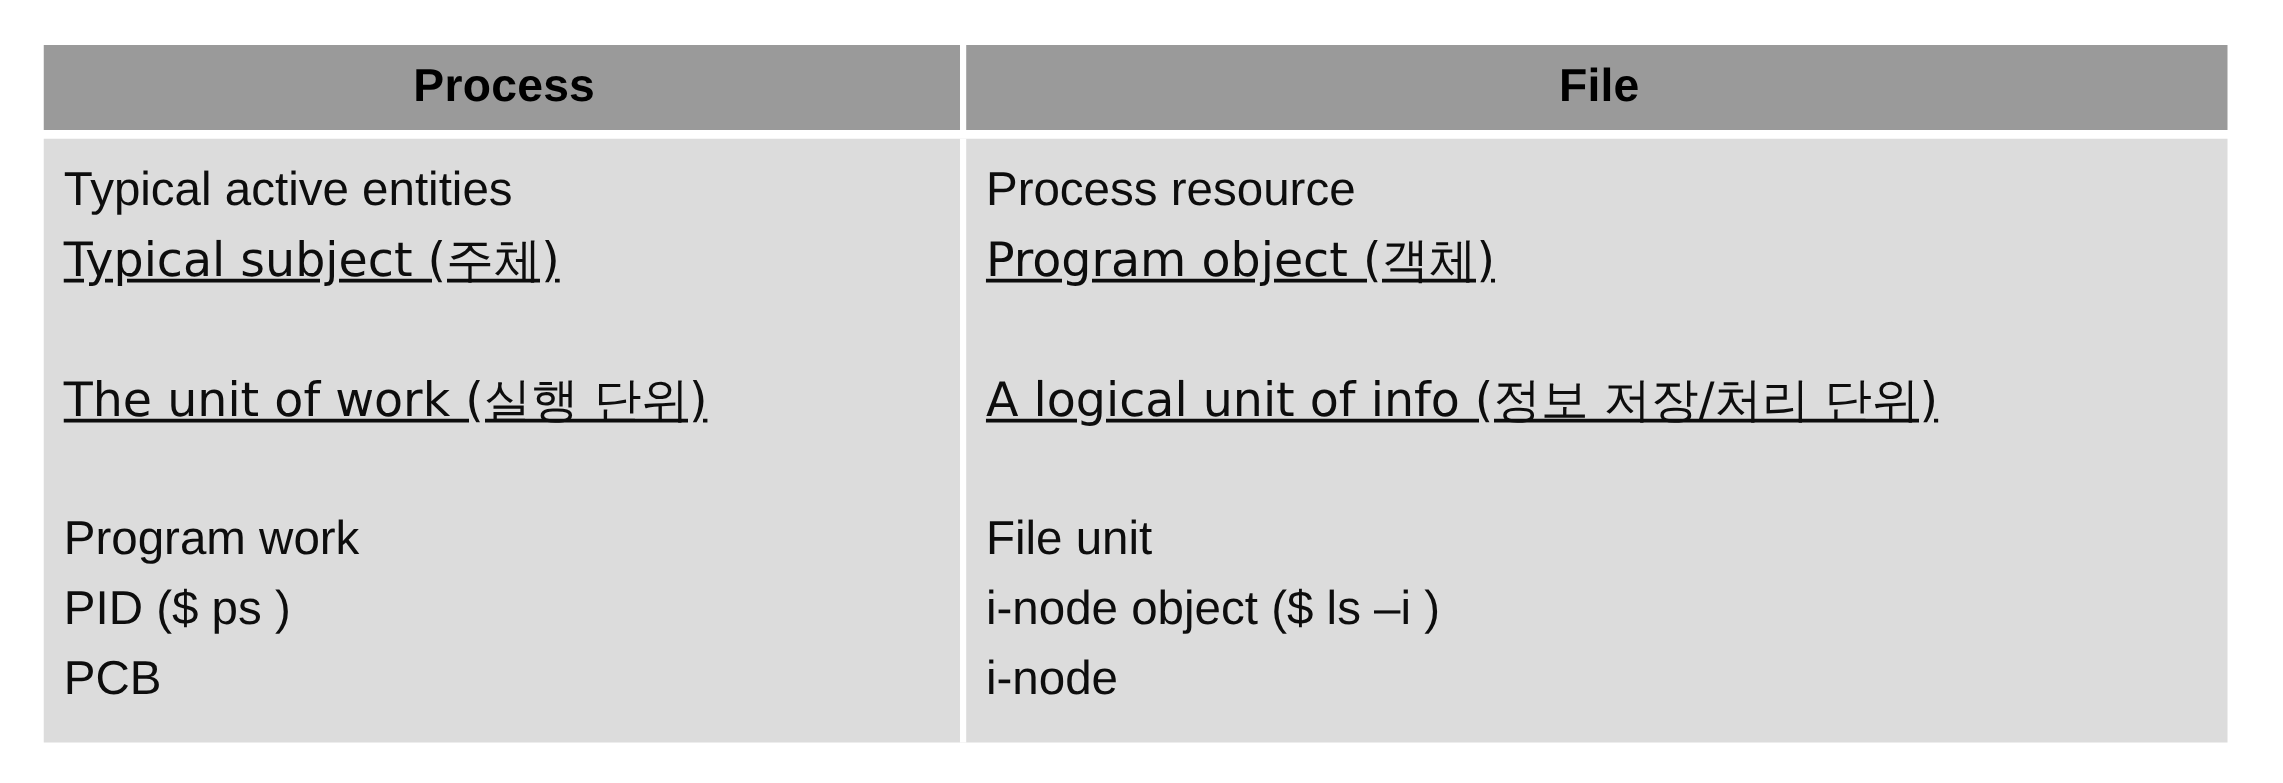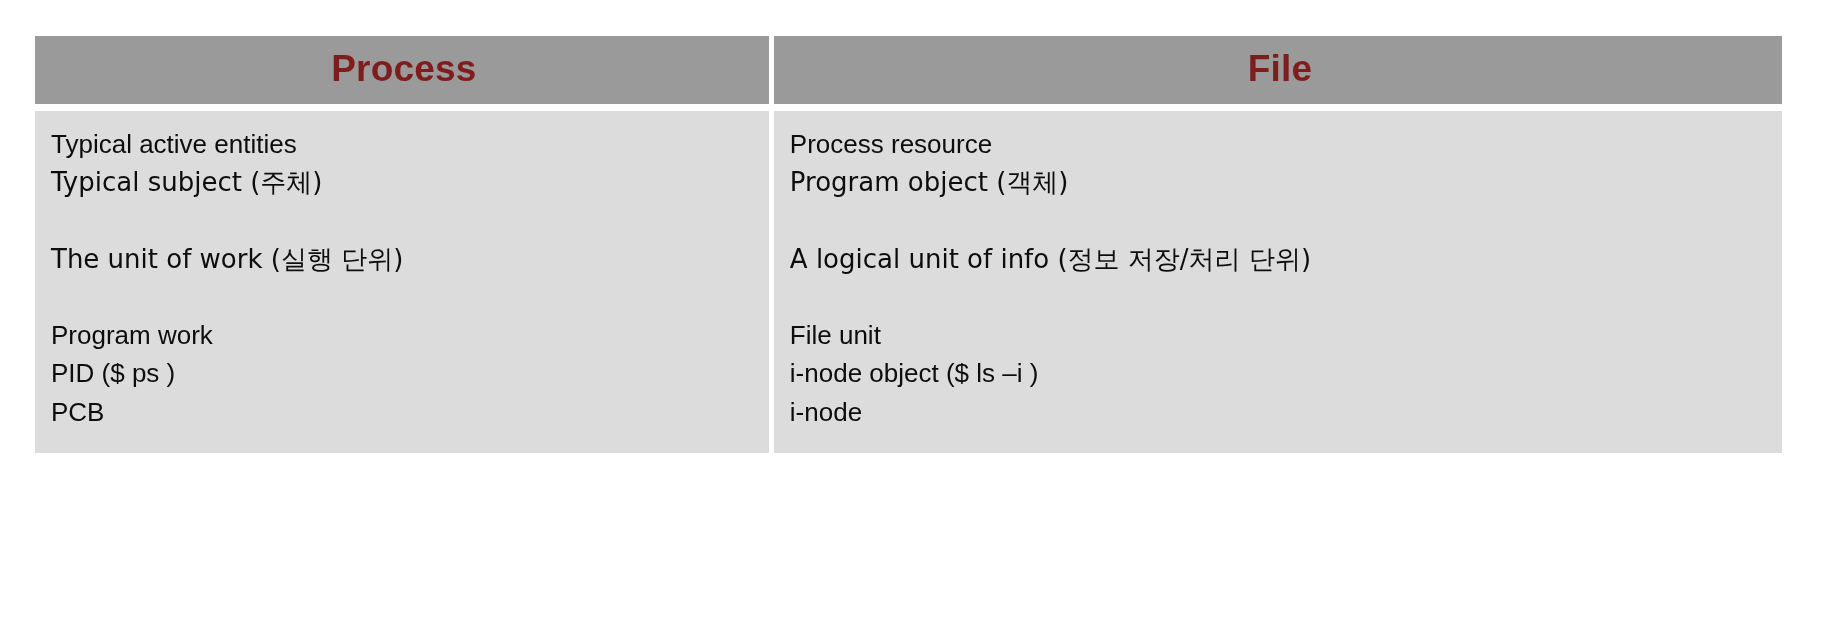--- a/index.html
+++ b/index.html
@@ -28,51 +28,51 @@
     width: 1747px;
     border-collapse: separate;
     border-spacing: 0;
   }
 
   .col-left  { width: 734px; }
   .col-right { width: 1013px; }
 
   .hdr-cell {
     background: #9a9a9a;
-    color: #7f1d1d;
+    color: #000000;
     font-size: 37px;
     font-weight: bold;
     line-height: 1;
     padding: 14px 0 17px 4px;
     vertical-align: middle;
     letter-spacing: 0.2px;
     margin-left: 19px;
   }
   .hdr-cell.left  { border-right: 5px solid #ffffff; }
 
   .spacer-row td {
     height: 7px;
     padding: 0;
     background: #ffffff;
   }
 
   .body-cell {
     background: #dcdcdc;
     color: #0d0d0d;
-    font-size: 26px;
+    font-size: 38px;
     line-height: 1.47;
     padding: 14px 0 22px 16px;
     vertical-align: top;
     white-space: nowrap;
   }
   .body-cell.left  { border-right: 5px solid #ffffff; }
 
   .line { display: block; }
   .line.blank { height: 1.47em; }
-  .kr { font-family: "DejaVu Sans", "Liberation Sans", sans-serif; }
+  .kr { font-family: "DejaVu Sans", "Liberation Sans", sans-serif; text-decoration: underline; }
 </style>
 </head>
 <body>
 
 <div class="slide">
 
   <table class="comparison-table">
     <thead>
       <tr>
         <th class="hdr-cell left col-left">Process</th>

